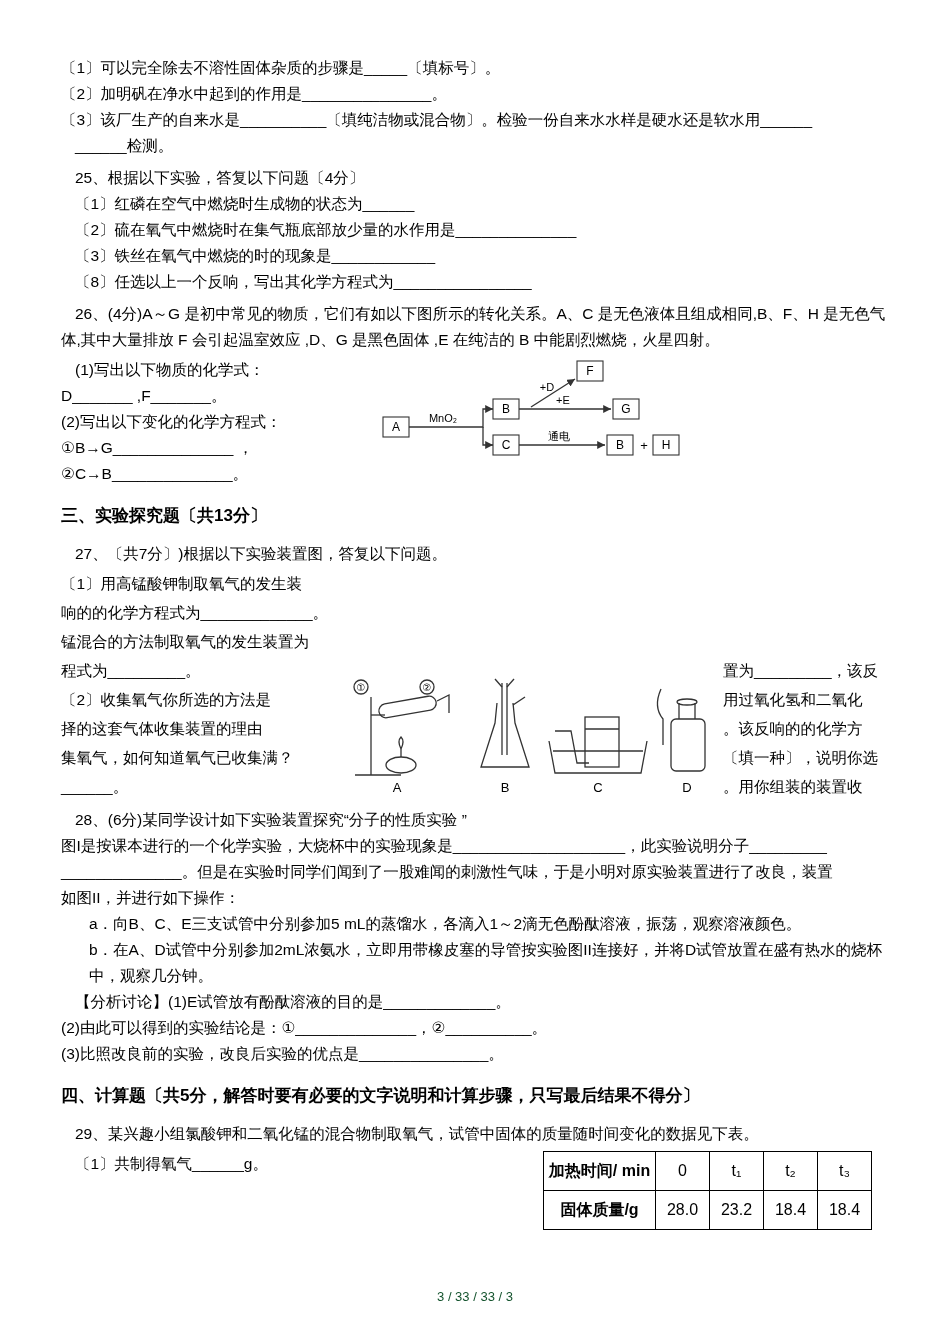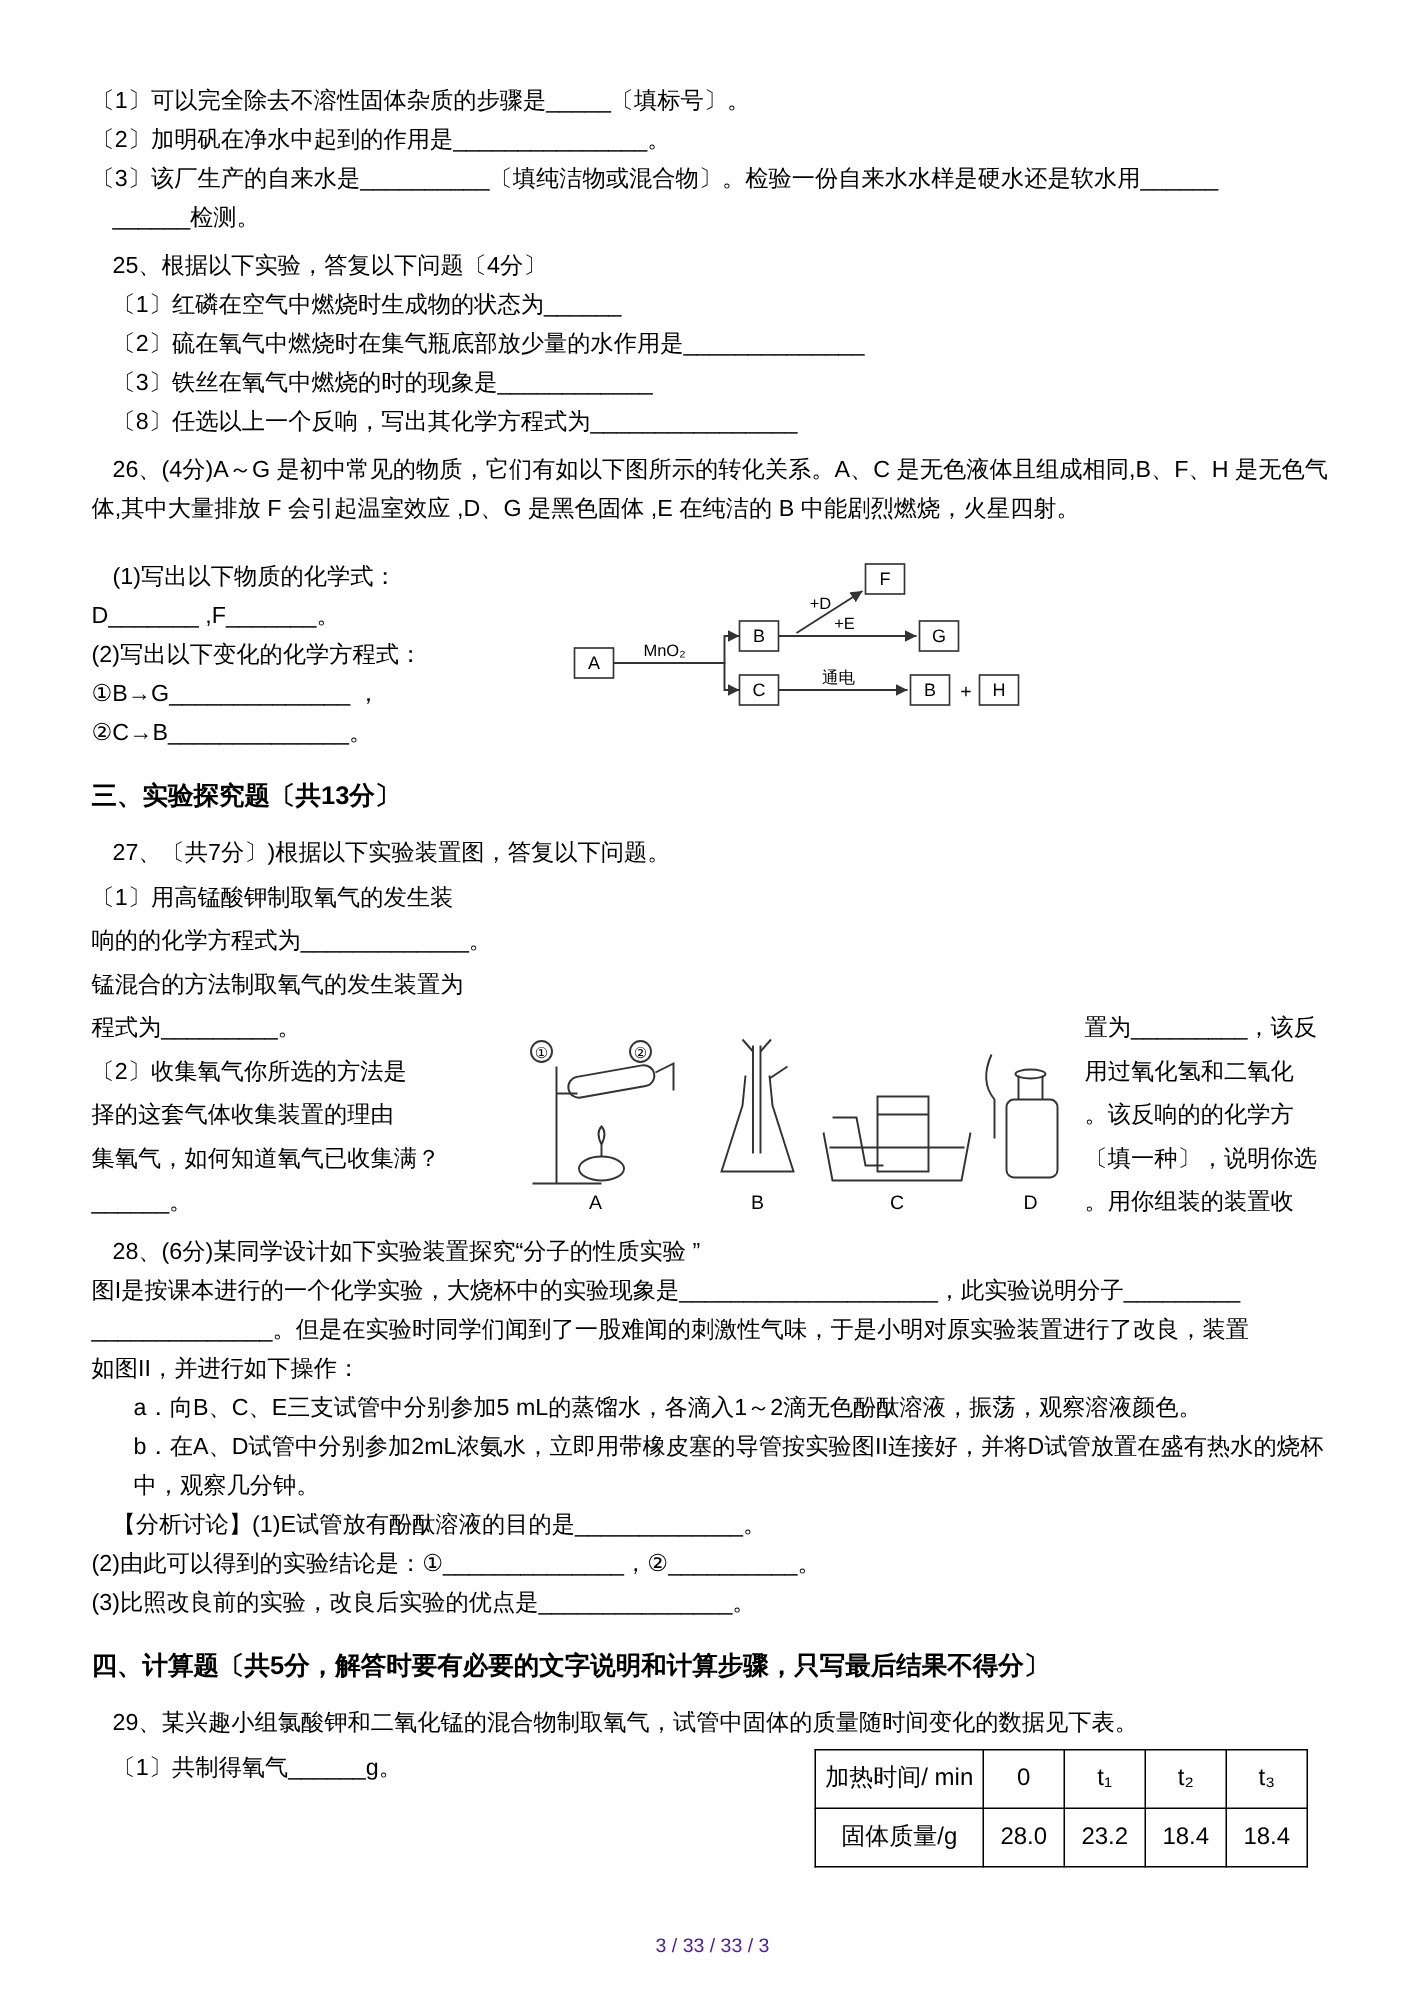--- a/index.html
+++ b/index.html
@@ -9,42 +9,42 @@
     color:#000; font-family:"Liberation Sans","DejaVu Sans",sans-serif;
     font-size:15.5px;
   }
   .page { position:relative; width:950px; min-height:1344px; padding:55px 58px 90px 61px; }
   .line { line-height:26px; }
   .indent1 { padding-left:14px; }
   .indent2 { padding-left:28px; }
   .block { margin-bottom:6px; }
   .sec-title { font-weight:bold; font-size:17px; line-height:26px; margin:16px 0 12px; }
   
-  .q26-row { display:flex; margin-top:19px; }
+  .q26-row { display:flex; margin-top:4px; }
   .q26-left { width:320px; line-height:25px; }
   .q26-left .line { line-height:25px; margin-bottom:1px; }
   .q26-diagram { flex:1; padding-top:2px; }
   
   .q27-row { display:flex; margin-top:2px;align-items:flex-end; }
   .q27-left { width:280px; line-height:29px; }
   .q27-figs { width:382px; padding:18px 6px 0 8px; }
   .q27-right { flex:1; line-height:29px; }
   
   .q29-row { display:flex; justify-content:space-between; margin-top:4px; }
   .q29-left { width:430px; }
   table.q29-table { border-collapse:collapse; margin-right:20px; }
   table.q29-table td {
     border:1.5px solid #000; text-align:center; vertical-align:middle;
     padding:8px 4px; font-size:16px; line-height:22px;
   }
-  td.th { width:112px; }
+  td.th { width:112px;font-weight:bold; }
   td.num { width:54px; word-break:break-all; }
   .footer {
     position:absolute; bottom:40px; left:0; right:0;
-    text-align:center; color:#4c1d95; font-size:13px;
+    text-align:center; color:#14532d; font-size:13px;
   }
   svg text { font-family:"Liberation Sans","DejaVu Sans",sans-serif; fill:#000; }
   svg .ln { stroke:#333; stroke-width:1.3; fill:none; }
   svg .bx { stroke:#333; stroke-width:1.1; fill:none; }
 </style>
 </head>
 <body>
 
 <div class="page">
 

